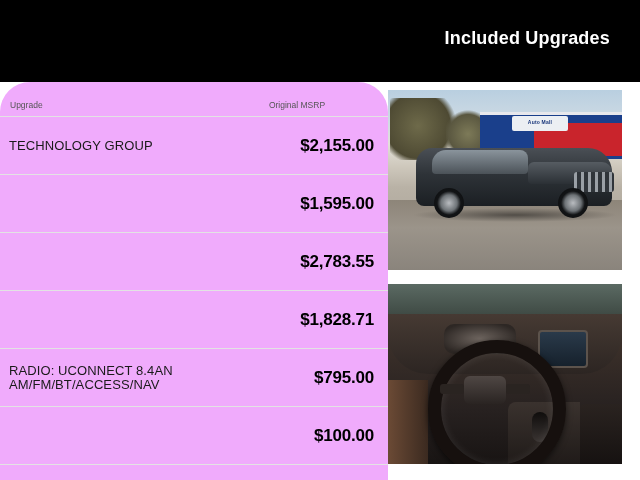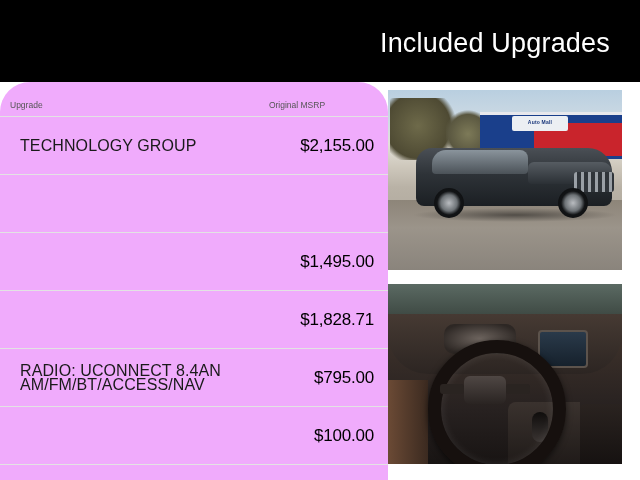--- a/index.html
+++ b/index.html
@@ -26,22 +26,22 @@
     top: 0;
     width: 640px;
     height: 82px;
     background: #000000;
   }
   .header-title {
     position: absolute;
     right: 30px;
     top: 28px;
     color: #ffffff;
-    font-size: 27px;
-    font-weight: 400;
+    font-size: 18px;
+    font-weight: 700;
     letter-spacing: 0.2px;
     white-space: nowrap;
   }
   
   .table {
     position: absolute;
     left: 0;
     top: 82px;
     width: 388px;
     height: 470px;
@@ -65,36 +65,36 @@
     width: 388px;
   }
   .row {
     position: relative;
     height: 57px;
     border-bottom: 1px solid #e3e3e3;
   }
   .row:first-child { border-top: 1px solid #e3e3e3; }
   .row-label {
     position: absolute;
-    left: 20px;
+    left: 9px;
     top: 50%;
     transform: translateY(-50%);
     width: 205px;
-    font-size: 16px;
+    font-size: 13px;
     color: #1a1a1a;
     line-height: 14px;
     letter-spacing: 0.1px;
   }
   .row-price {
     position: absolute;
     right: 14px;
     top: 50%;
     transform: translateY(-50%);
     font-size: 17px;
-    font-weight: normal;
+    font-weight: bold;
     color: #000000;
     letter-spacing: -0.2px;
   }
   .disclaimer {
     position: absolute;
     left: 10px;
     bottom: 22px;
     width: 360px;
     font-size: 5.6px;
     line-height: 8px;
@@ -318,24 +318,25 @@
     <div class="col-head right">Original MSRP</div>
 
     <div class="rows">
 
       <div class="row">
         <div class="row-label">TECHNOLOGY GROUP</div>
         <div class="row-price">$2,155.00</div>
       </div>
 
       <div class="row">
-      </div>
-
-      <div class="row">
-        <div class="row-price">$1,495.00</div>
+        <div class="row-price">$1,595.00</div>
+      </div>
+
+      <div class="row">
+        <div class="row-price">$2,783.55</div>
       </div>
 
       <div class="row">
         <div class="row-price">$1,828.71</div>
       </div>
 
       <div class="row">
         <div class="row-label">RADIO: UCONNECT 8.4AN AM/FM/BT/ACCESS/NAV</div>
         <div class="row-price">$795.00</div>
       </div>

